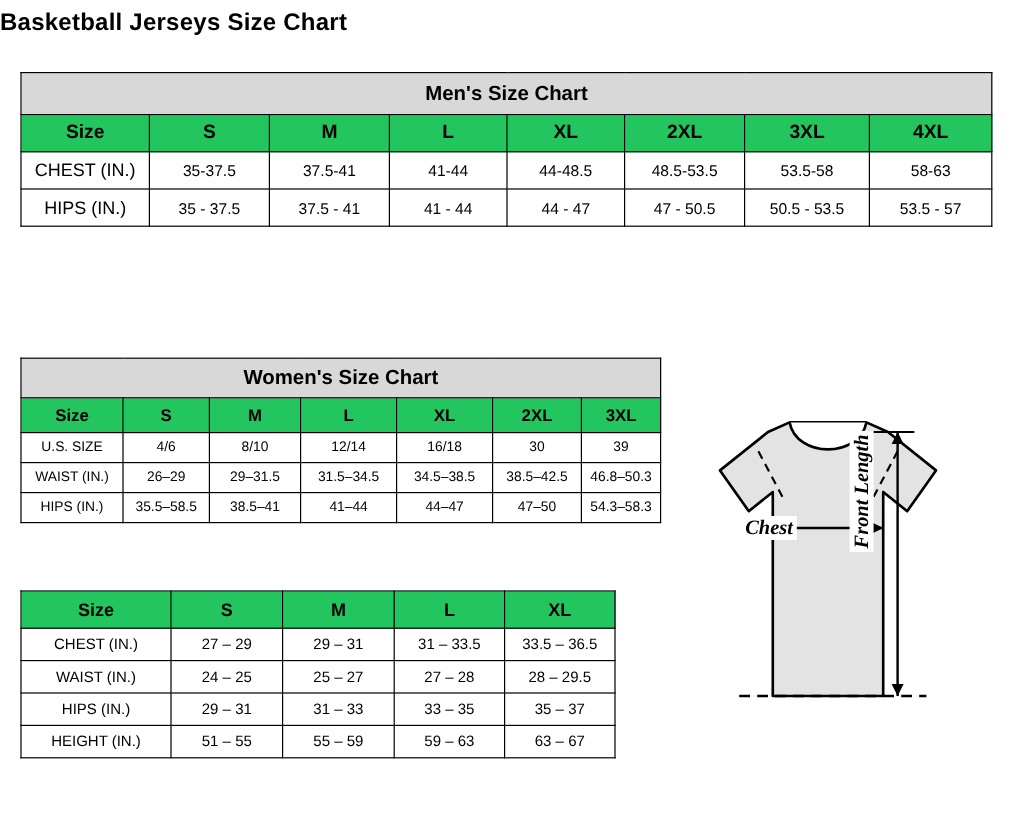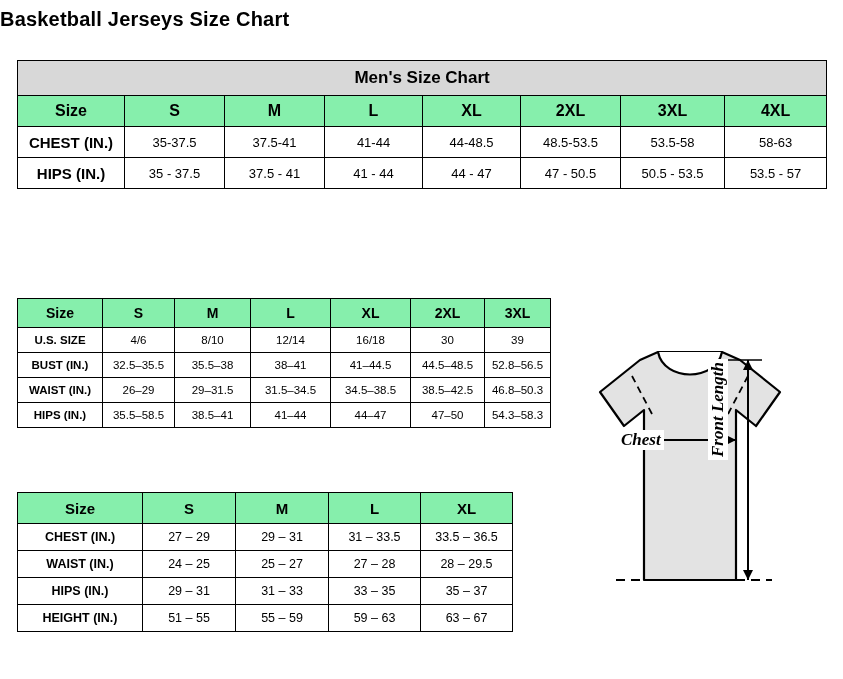--- a/index.html
+++ b/index.html
@@ -31,25 +31,25 @@
     border: 1px solid #000;
     text-align: center;
     vertical-align: middle;
     background: #fff;
   }
   .chart-caption {
     background: #d8d8d8 !important;
     font-weight: bold;
   }
   .hdr-row td {
-    background: #86efac;
+    background: #22c55e;
     font-weight: bold;
   }
   .rowlabel {
-    font-weight: bold;
+    font-weight: normal;
   }
 
   
   #men-chart {
     position: absolute;
     left: 17px;
     top: 60px;
     width: 809px;
   }
   #men-chart td { height: 28px; font-size: 13px; }
@@ -168,46 +168,40 @@
   <colgroup>
     <col style="width:85px">
       <col style="width:72px">
       <col style="width:76px">
       <col style="width:80px">
     <col style="width:80px">
       <col style="width:74px">
       <col style="width:66px">
   </colgroup>
   <tbody>
+    <tr>
+      <td class="chart-caption" colspan="7">Women's Size Chart</td>
+    </tr>
     <tr class="hdr-row">
       <td>Size</td>
       <td>S</td>
       <td>M</td>
       <td>L</td>
       <td>XL</td>
       <td>2XL</td>
       <td>3XL</td>
     </tr>
     <tr>
       <td class="rowlabel">U.S. SIZE</td>
       <td>4/6</td>
       <td>8/10</td>
       <td>12/14</td>
       <td>16/18</td>
       <td>30</td>
       <td>39</td>
-    </tr>
-    <tr>
-      <td class="rowlabel">BUST (IN.)</td>
-      <td>32.5–35.5</td>
-      <td>35.5–38</td>
-      <td>38–41</td>
-      <td>41–44.5</td>
-      <td>44.5–48.5</td>
-      <td>52.8–56.5</td>
     </tr>
     <tr>
       <td class="rowlabel">WAIST (IN.)</td>
       <td>26–29</td>
       <td>29–31.5</td>
       <td>31.5–34.5</td>
       <td>34.5–38.5</td>
       <td>38.5–42.5</td>
       <td>46.8–50.3</td>
     </tr>

